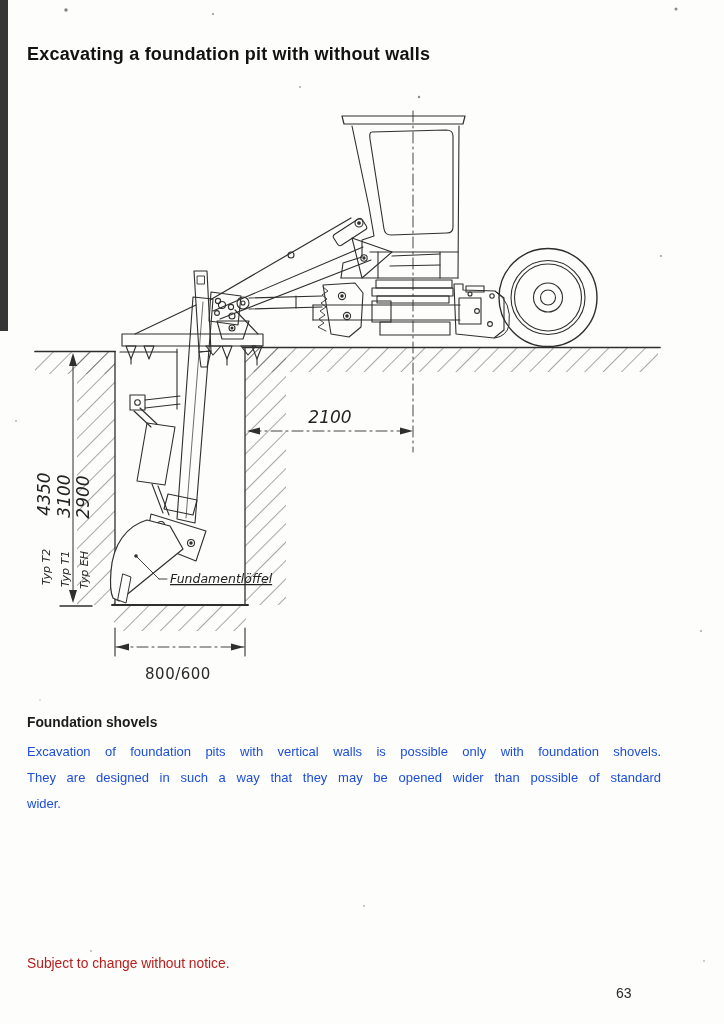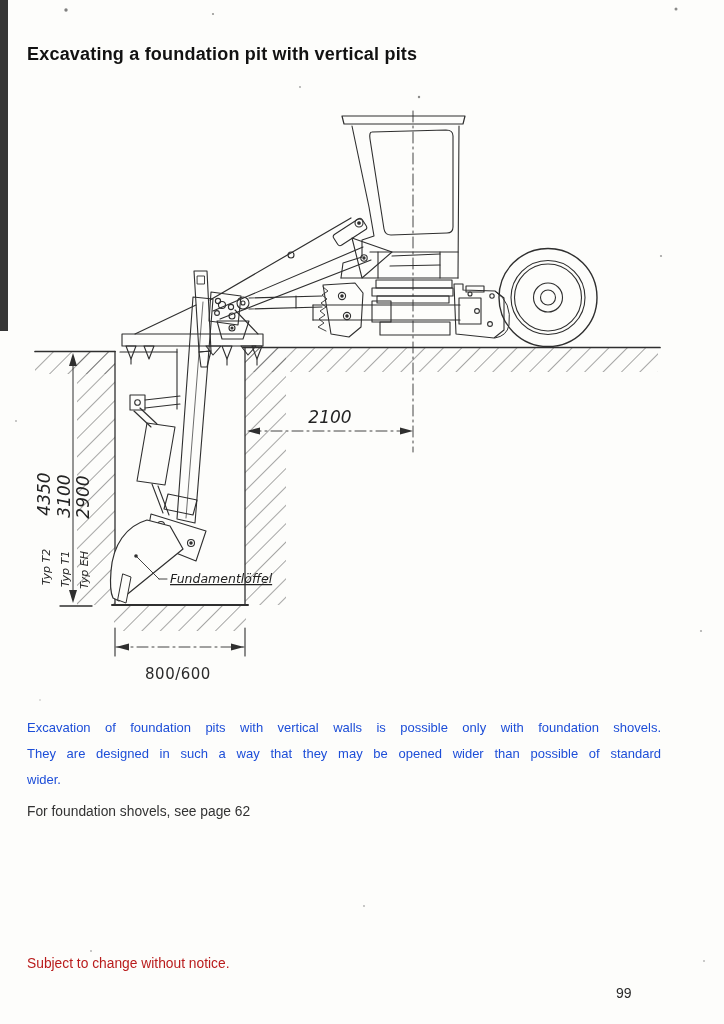--- a/index.html
+++ b/index.html
@@ -25,21 +25,21 @@
   .t-width{font-family:"DejaVu Sans",sans-serif;font-size:15px;fill:#2a2a2a;letter-spacing:.5px;}
   .t-side{font-family:"DejaVu Sans",sans-serif;font-style:italic;font-size:17px;fill:#232323;}
   .t-type{font-family:"DejaVu Sans",sans-serif;font-style:italic;font-size:11px;fill:#2a2a2a;}
   .t-callout{font-family:"DejaVu Sans",sans-serif;font-style:italic;font-size:12.5px;fill:#232323;text-decoration:underline;}
 </style>
 </head>
 <body>
 
 <div class="page">
 
-  <h1 class="page-title">Excavating a foundation pit with vertical pits</h1>
+  <h1 class="page-title">Excavating a foundation pit with without walls</h1>
 
   <svg class="diagram-svg" width="724" height="1024" viewBox="0 0 724 1024" stroke="#2f2f2f" fill="none" stroke-width="1.1" stroke-linejoin="round" stroke-linecap="round">
 
     <defs>
       <pattern id="hatch" width="13" height="13" patternUnits="userSpaceOnUse" patternTransform="rotate(45)">
         <line x1="0" y1="0" x2="0" y2="13" stroke="#3c3c3c" stroke-width="0.9"></line>
       </pattern>
     </defs>
 
     <g stroke="none" fill="#1a1a1a">
@@ -228,22 +228,22 @@
       <line x1="115" y1="628" x2="115" y2="656"></line>
       <line x1="245" y1="628" x2="245" y2="656"></line>
       <line x1="116" y1="647" x2="244" y2="647" stroke-width=".9" stroke-dasharray="11 4 2 4"></line>
       <polygon points="116,647 129,643.5 129,650.5" fill="#2f2f2f" stroke="none"></polygon>
       <polygon points="244,647 231,643.5 231,650.5" fill="#2f2f2f" stroke="none"></polygon>
       <text class="t-width" stroke="none" fill="#2a2a2a" x="178" y="679" text-anchor="middle">800/600</text>
     </g>
   </svg>
 
   <div class="text-block">
+    <p class="section-heading">Foundation shovels</p>
     <div class="para-line justified">Excavation of foundation pits with vertical walls is possible only with foundation shovels.</div>
     <div class="para-line justified">They are designed in such a way that they may be opened wider than possible of standard</div>
     <div class="para-line">wider.</div>
-    <div class="reference-line">For foundation shovels, see page 62</div>
   </div>
 
   <div class="footer-note">Subject to change without notice.</div>
-  <div class="page-number">99</div>
+  <div class="page-number">63</div>
 
 </div>
 
 </body></html>

